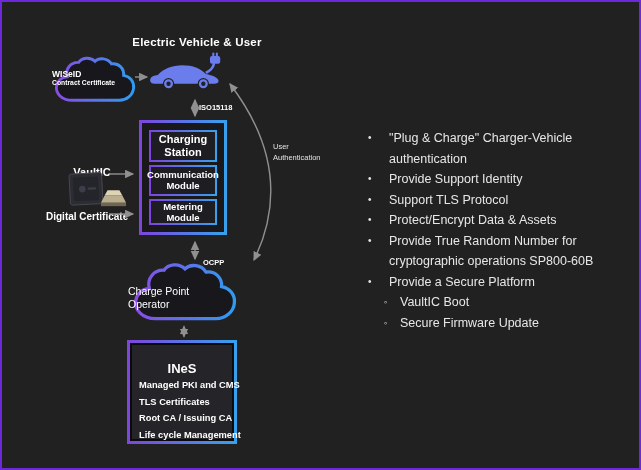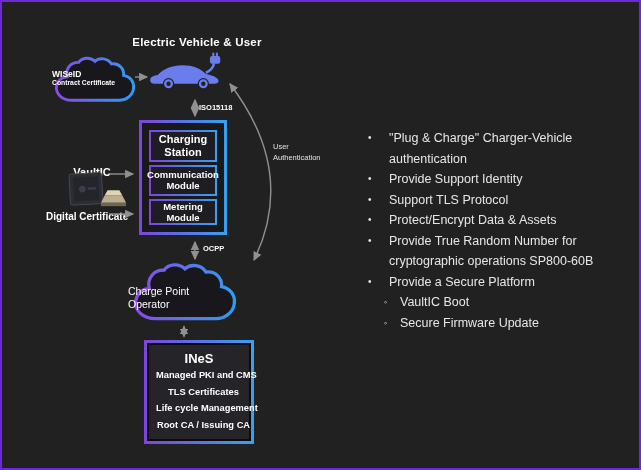--- a/index.html
+++ b/index.html
@@ -22,21 +22,21 @@
 
   
   .wiseid-text{left:50px;top:67px;width:86px;line-height:10px;}
   .wiseid-text .l1{font-size:8.5px;font-weight:bold;}
   .wiseid-text .l2{font-size:6.8px;font-weight:bold;line-height:8.5px;}
   .cpo-text{left:126px;top:283px;width:114px;line-height:13px;}
   .cpo-text div{font-size:10.5px;font-weight:normal;}
 
   
   .iso-label{left:197px;top:101px;font-size:7.5px;}
-  .ocpp-label{left:201px;top:242px;font-size:7.5px;}
+  .ocpp-label{left:201px;top:256px;font-size:7.5px;}
   .vaultic-label{left:58px;top:156px;width:64px;font-size:11px;text-align:center;margin-top:8px;}
   .digicert-label{left:44px;top:209px;width:92px;font-size:10px;}
   .userauth-label{left:271px;top:140px;font-size:7.5px;line-height:10.5px;color:#e2e2e2;font-weight:normal;}
 
   
   .cs-box{
     left:137px;top:118px;width:88px;height:115px;
     border:3px solid;border-image:linear-gradient(90deg,#7d46dc,#38a0ee) 1;
     box-sizing:border-box;display:flex;flex-direction:column;gap:3px;padding:7px;
     background:#19191c;
@@ -49,25 +49,24 @@
   .cs-title{height:36px;font-size:11px;line-height:12.5px;}
   .cs-comm{height:36px;font-size:9.5px;line-height:11.5px;}
   .cs-meter{flex:1;font-size:9.5px;border-radius:10px;}
 
   
   .ines-box{
     left:125px;top:338px;width:110px;height:104px;
     border:3.5px solid;border-image:linear-gradient(90deg,#7d46dc,#38a0ee) 1;
     box-sizing:border-box;background:#242429;
     box-shadow:inset 0 0 0 2px #0b0b0d;
-    padding-top:9px;
-    margin-left:17px;
+    padding-top:19px;
   }
   .ines-title{font-size:13px;font-weight:bold;text-align:center;line-height:14px;}
-  .ines-item{margin:3px 0 0 9px;font-size:9.3px;font-weight:bold;line-height:13.5px;white-space:nowrap;text-align:center;}
+  .ines-item{margin:3px 0 0 9px;font-size:9.3px;font-weight:bold;line-height:13.5px;white-space:nowrap;}
 
   
   .benefits{left:356px;top:126px;width:242px;list-style:none;margin:0;padding:0;color:#e7e7e7;}
   .b-item{display:flex;align-items:flex-start;font-size:12.5px;line-height:20.5px;font-weight:normal;}
   .b-item .marker{display:inline-block;width:31px;padding-left:10px;box-sizing:border-box;font-size:10px;flex:none;}
   .b-item .btext{flex:1;}
   .b-item.lvl2{margin-left:14px;}
   .b-item.lvl2 .marker{width:28px;padding-left:12px;font-size:9px;}
 
   svg{display:block;}
@@ -171,22 +170,22 @@
   </div>
 
   <svg class="abs" style="left:177px;top:320px" width="10" height="19">
     <line x1="5" y1="4.5" x2="5" y2="14.5" stroke="#909090" stroke-width="1.4" marker-start="url(#arw)" marker-end="url(#arw)"></line>
   </svg>
 
   <div class="abs ines-box">
     <div class="ines-title">INeS</div>
     <div class="ines-item">Managed PKI and CMS</div>
     <div class="ines-item">TLS Certificates</div>
+    <div class="ines-item">Root CA / Issuing CA</div>
     <div class="ines-item">Life cycle Management</div>
-    <div class="ines-item">Root CA / Issuing CA</div>
   </div>
 
   <svg class="abs" style="left:220px;top:70px" width="80" height="200">
     <path d="M8,12 Q75,100 32,188" fill="none" stroke="#909090" stroke-width="1.4" marker-start="url(#arw)" marker-end="url(#arw)"></path>
   </svg>
   <div class="abs userauth-label">
     <div>User</div>
     <div>Authentication</div>
   </div>
 

